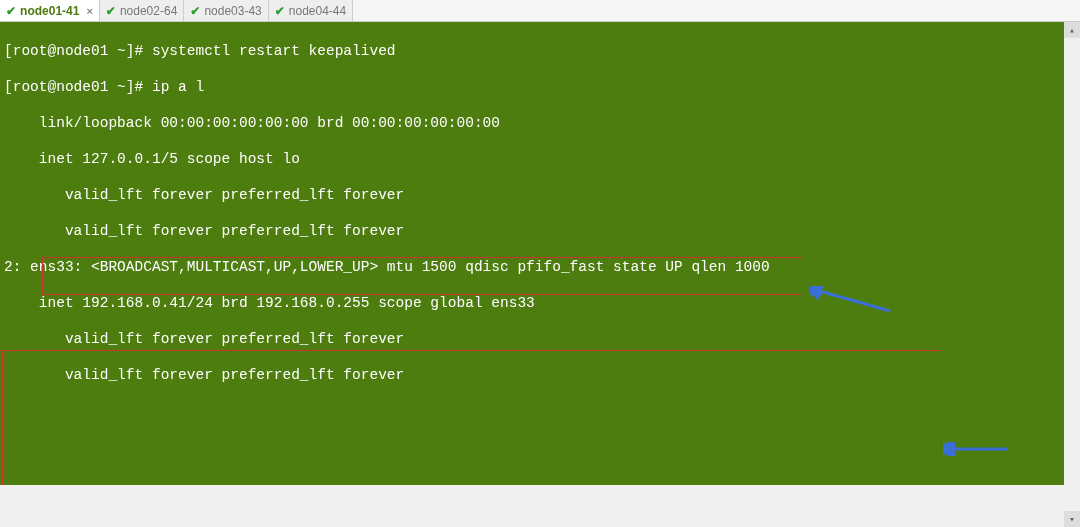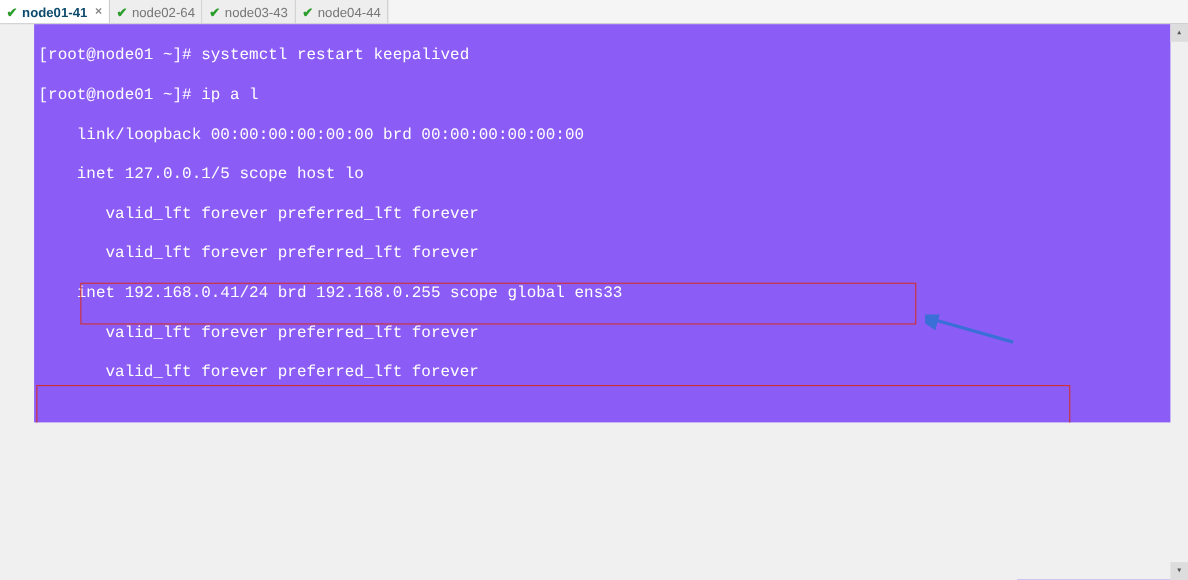--- a/index.html
+++ b/index.html
@@ -38,42 +38,41 @@
     }
     .tab.inactive {
       background: #eee;
     }
     .tab-check {
       color: #2a9d2a;
       font-size: 12px;
       font-weight: bold;
     }
     .tab-label {
-      color: #0c4a6e;
+      color: #4d7c0f;
     }
     .tab.inactive .tab-label {
       color: #777;
     }
     .tab-close {
       color: #888;
       font-size: 11px;
       margin-left: 3px;
     }
     .terminal {
-      background: #8b5cf6;
+      background: #4d7c0f;
       color: #fff;
       font-size: 14.5px;
       line-height: 18px;
       padding: 2px 4px;
-      height: 362px;
+      height: 463px;
       position: relative;
       font-family: "Courier New", Consolas, monospace;
       white-space: pre;
       overflow: hidden;
-      margin-left: 31px;
     }
     .line {
       white-space: pre;
     }
     .red-box1 {
       position: absolute;
       border: 1px solid #d03030;
       left: 42px;
       top: 235px;
       width: 760px;
@@ -145,20 +144,21 @@
   </div>
 </div>
 
 <div class="terminal">
 <div class="line">[root@node01 ~]# systemctl restart keepalived</div>
 <div class="line">[root@node01 ~]# ip a l</div>
 <div class="line">    link/loopback 00:00:00:00:00:00 brd 00:00:00:00:00:00</div>
 <div class="line">    inet 127.0.0.1/5 scope host lo</div>
 <div class="line">       valid_lft forever preferred_lft forever</div>
 <div class="line">       valid_lft forever preferred_lft forever</div>
+<div class="line">2: ens33: &lt;BROADCAST,MULTICAST,UP,LOWER_UP&gt; mtu 1500 qdisc pfifo_fast state UP qlen 1000</div>
 <div class="line">    inet 192.168.0.41/24 brd 192.168.0.255 scope global ens33</div>
 <div class="line">       valid_lft forever preferred_lft forever</div>
 <div class="line">       valid_lft forever preferred_lft forever</div>
 
 
 
 
 
 <div class="line"></div>
 

